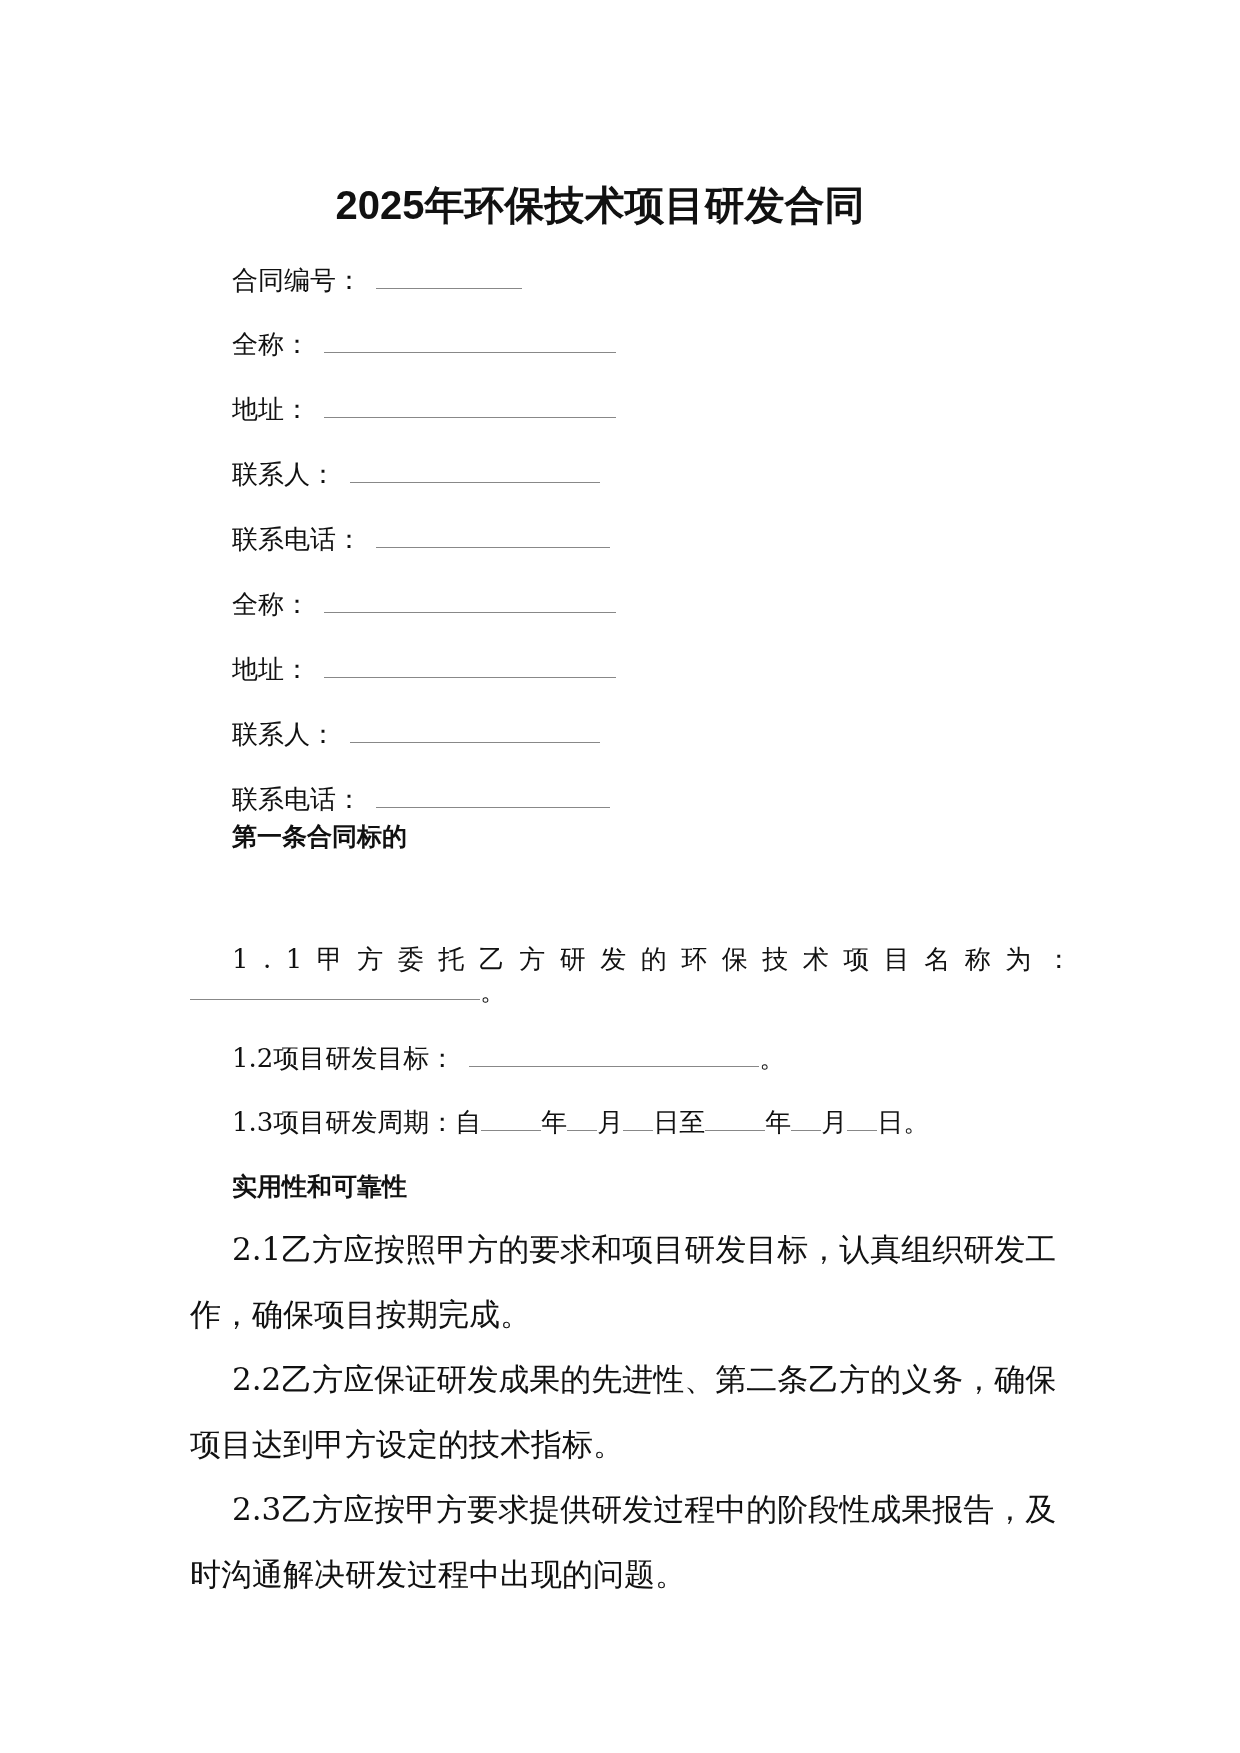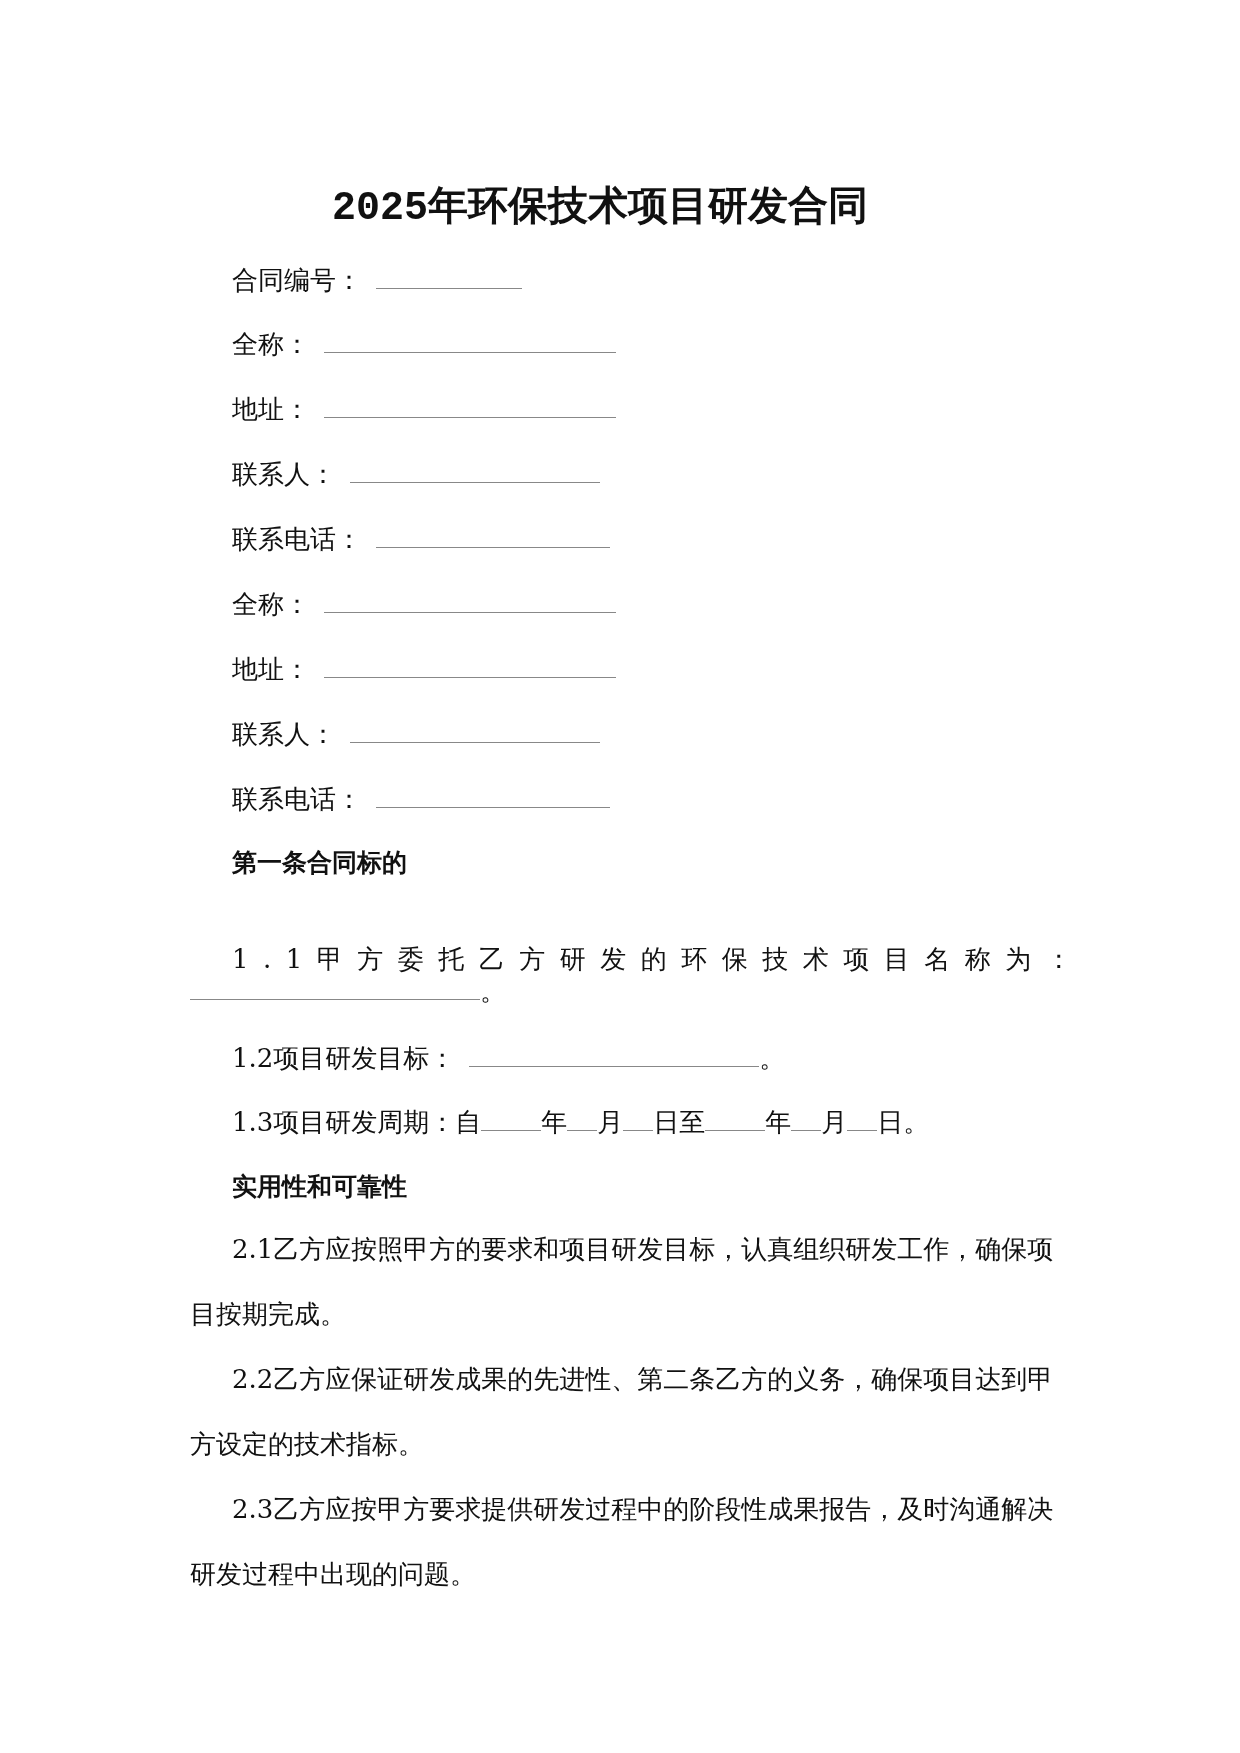--- a/index.html
+++ b/index.html
@@ -1,24 +1,24 @@
 <!DOCTYPE html>
 <html><head>
 <meta charset="utf-8">
 <style>
   html, body { margin:0; padding:0; background:#ffffff; }
   body { width:1240px; height:1753px; position:relative; overflow:hidden;
          font-family:"DejaVu Serif","Liberation Serif",serif; color:#111; }
   .title { position:absolute; top:178px; left:0; width:1200px; text-align:center;
-           font-family:Liberation Mono, monospace; font-weight:bold;
+           font-family:Liberation Sans, sans-serif; font-weight:bold;
            font-size:40px; letter-spacing:0px; }
   .line { position:absolute; left:232px; font-size:26px; white-space:nowrap; line-height:34px; }
   .blank { display:inline-block; border-bottom:1.5px solid #888; height:26px; vertical-align:baseline; margin-left:14px; }
   .heading { font-family:"DejaVu Sans","Liberation Sans",sans-serif; font-weight:bold; font-size:25px; }
-  .para { position:absolute; left:190px; width:870px; font-size:26px; line-height:65px; text-indent:42px; }
+  .para { position:absolute; left:190px; width:870px; font-size:31px; line-height:65px; text-indent:42px; }
   .spread { letter-spacing:14.5px; }
   .sblank { display:inline-block; border-bottom:1.5px solid #888; height:24px; vertical-align:baseline; }
 </style>
 </head>
 <body>
 
 <div class="title">2025年环保技术项目研发合同</div>
 
 <div class="line" style="top:262px">
   <span>合同编号：</span><span class="blank" style="width:146px"></span>
@@ -41,21 +41,21 @@
 <div class="line" style="top:651px">
   <span>地址：</span><span class="blank" style="width:292px"></span>
 </div>
 <div class="line" style="top:716px">
   <span>联系人：</span><span class="blank" style="width:250px"></span>
 </div>
 <div class="line" style="top:781px">
   <span>联系电话：</span><span class="blank" style="width:234px"></span>
 </div>
 
-<div class="line heading" style="top:846px">第一条合同标的</div>
+<div class="line heading" style="top:820px">第一条合同标的</div>
 
 <div class="line spread" style="top:942px; left:232px">1.1甲方委托乙方研发的环保技术项目名称为：</div>
 <div class="line" style="top:974px; left:190px">
   <span class="sblank" style="width:290px"></span><span>。</span>
 </div>
 
 <div class="line" style="top:1040px">
   <span>1.2项目研发目标：</span><span class="blank" style="width:290px"></span><span>。</span>
 </div>
 

